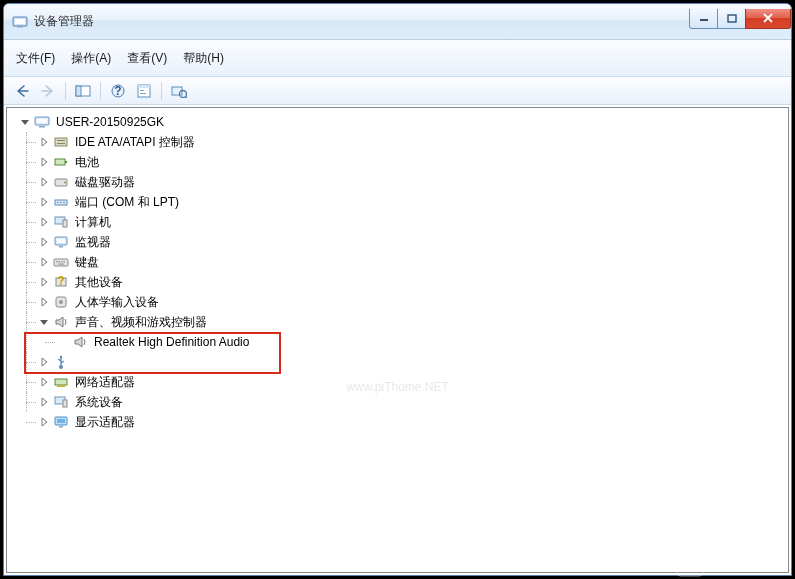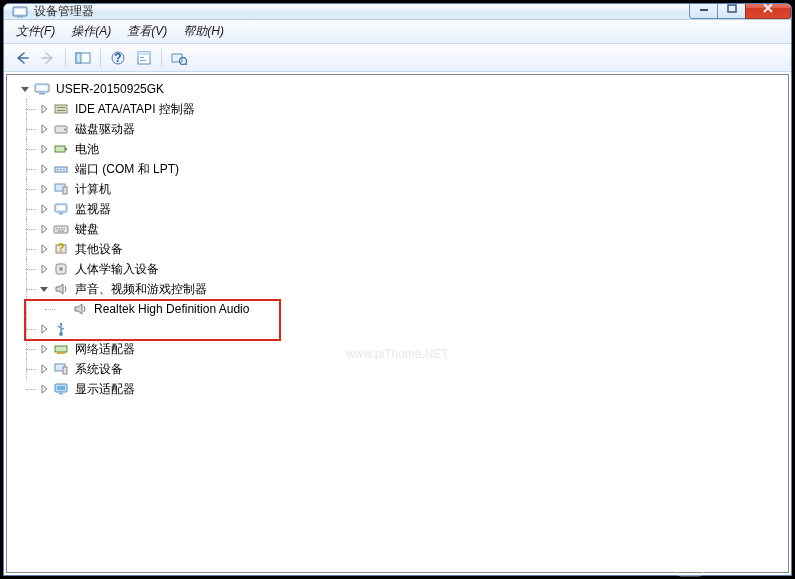--- a/index.html
+++ b/index.html
@@ -1,30 +1,30 @@
 <!DOCTYPE html>
 <html><head>
 <meta charset="utf-8">
 <style>
 * { margin: 0; padding: 0; box-sizing: border-box; font-family: "Microsoft YaHei", "Segoe UI", Tahoma, sans-serif; font-size: 12px; }
 body { background: #000; width: 795px; height: 579px; position: relative; overflow: hidden; }
 
 
 .window { position: absolute; top: 3px; left: 3px; right: 3px; bottom: 3px; background: #fff; border: 1px solid #5b7fb2; border-radius: 6px 6px 0 0; overflow: hidden; display: flex; flex-direction: column; }
-.titlebar { height: 16px; background: linear-gradient(to bottom, #f6fbff 0%, #e8f1fb 45%, #d9e8f7 46%, #dfeefb 100%); display: flex; align-items: center; padding: 0 0 0 8px; border-bottom: 1px solid #b8cfe8; }
+.titlebar { height: 36px; background: linear-gradient(to bottom, #f6fbff 0%, #e8f1fb 45%, #d9e8f7 46%, #dfeefb 100%); display: flex; align-items: center; padding: 0 0 0 8px; border-bottom: 1px solid #b8cfe8; }
 .titlebar .app-icon { width: 16px; height: 16px; margin-right: 6px; }
 .titlebar .title { flex: 1; color: #2b2b2b; }
 .win-btns { display: flex; height: 20px; margin-top: -6px; }
 .win-btn { width: 29px; height: 20px; border: 1px solid #6b8fb7; border-top: none; margin-left: -1px; display: flex; align-items: center; justify-content: center; background: linear-gradient(to bottom, #f3f8ff, #d6e6f7); cursor: default; }
 .win-btn.min { border-radius: 0 0 0 3px; }
 .win-btn.close { width: 46px; background: linear-gradient(to bottom, #f08f84 0%, #e2614f 45%, #d53c23 46%, #d9482f 100%); border-color: #9a3523; border-radius: 0 0 3px 0; }
 .win-btn svg { display: block; }
 
 
-.menubar { height: 24px; background: linear-gradient(to bottom, #fafcff, #e9f1fb); border-bottom: 1px solid #c9dbef; display: flex; align-items: center; padding: 0 4px; font-style: italic; }
+.menubar { height: 37px; background: linear-gradient(to bottom, #fafcff, #e9f1fb); border-bottom: 1px solid #c9dbef; display: flex; align-items: center; padding: 0 4px; }
 .menu-item { padding: 2px 8px; color: #1a1a1a; cursor: default; }
 
 
 .toolbar { height: 28px; background: linear-gradient(to bottom, #fcfdff, #e9f1fb); border-bottom: 1px solid #c9dbef; display: flex; align-items: center; padding: 0 6px; gap: 2px; }
 .tool-btn { width: 24px; height: 22px; display: flex; align-items: center; justify-content: center; border: 1px solid transparent; border-radius: 2px; cursor: default; }
 .tool-sep { width: 1px; height: 18px; background: #c5d6ea; margin: 0 3px; }
 
 
 .content { flex: 1; border: 1px solid #828790; margin: 2px; background: #fff; overflow: auto; position: relative; padding: 2px 8px; }
 
@@ -181,44 +181,44 @@
             <span class="line-v"></span>
             <span class="line-h"></span>
           </span>
         <span class="expander">
             <svg width="10" height="10" viewBox="0 0 10 10">
               <path d="M3 1 L8 5 L3 9 Z" fill="none" stroke="#7a7a7a"></path>
             </svg>
           </span>
         <span class="node-icon">
             <svg width="16" height="16" viewBox="0 0 16 16">
+              <rect x="2" y="5" width="10" height="6" fill="#cfe8c0" stroke="#5a8a3a"></rect>
+              <rect x="12" y="7" width="2" height="2" fill="#5a8a3a"></rect>
+            </svg>
+          </span>
+        <span class="node-label">电池</span>
+      </div>
+
+      <div class="tree-row">
+        <span class="indent">
+            <span class="line-v"></span>
+            <span class="line-h"></span>
+          </span>
+        <span class="expander">
+            <svg width="10" height="10" viewBox="0 0 10 10">
+              <path d="M3 1 L8 5 L3 9 Z" fill="none" stroke="#7a7a7a"></path>
+            </svg>
+          </span>
+        <span class="node-icon">
+            <svg width="16" height="16" viewBox="0 0 16 16">
               <rect x="2" y="5" width="12" height="7" rx="1" fill="#e3e3e3" stroke="#8a8a8a"></rect>
               <circle cx="12" cy="8.5" r="1" fill="#7aa34a"></circle>
             </svg>
           </span>
         <span class="node-label">磁盘驱动器</span>
-      </div>
-
-      <div class="tree-row">
-        <span class="indent">
-            <span class="line-v"></span>
-            <span class="line-h"></span>
-          </span>
-        <span class="expander">
-            <svg width="10" height="10" viewBox="0 0 10 10">
-              <path d="M3 1 L8 5 L3 9 Z" fill="none" stroke="#7a7a7a"></path>
-            </svg>
-          </span>
-        <span class="node-icon">
-            <svg width="16" height="16" viewBox="0 0 16 16">
-              <rect x="2" y="5" width="10" height="6" fill="#cfe8c0" stroke="#5a8a3a"></rect>
-              <rect x="12" y="7" width="2" height="2" fill="#5a8a3a"></rect>
-            </svg>
-          </span>
-        <span class="node-label">电池</span>
       </div>
 
       <div class="tree-row">
         <span class="indent">
             <span class="line-v"></span>
             <span class="line-h"></span>
           </span>
         <span class="expander">
             <svg width="10" height="10" viewBox="0 0 10 10">
               <path d="M3 1 L8 5 L3 9 Z" fill="none" stroke="#7a7a7a"></path>

